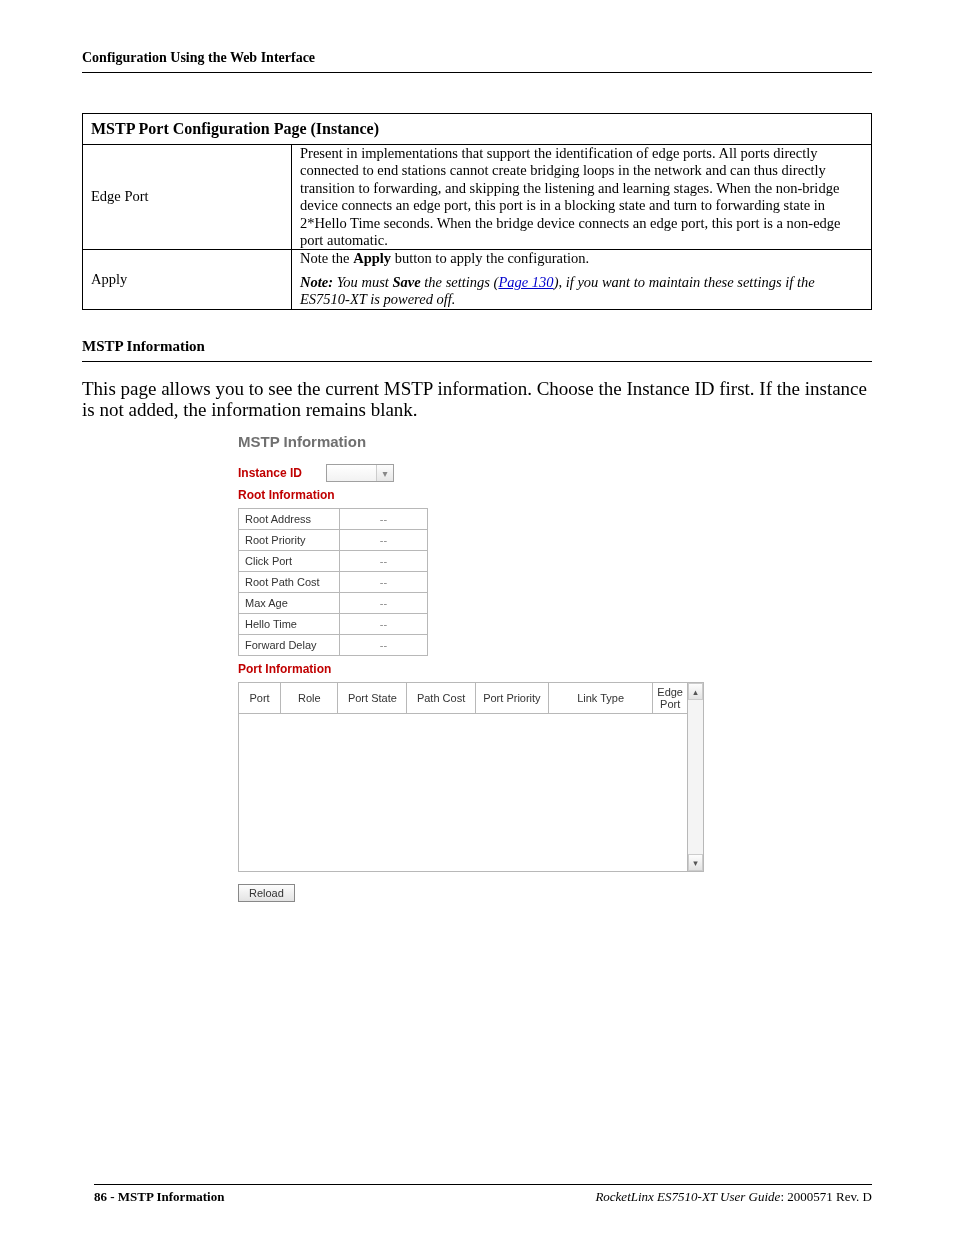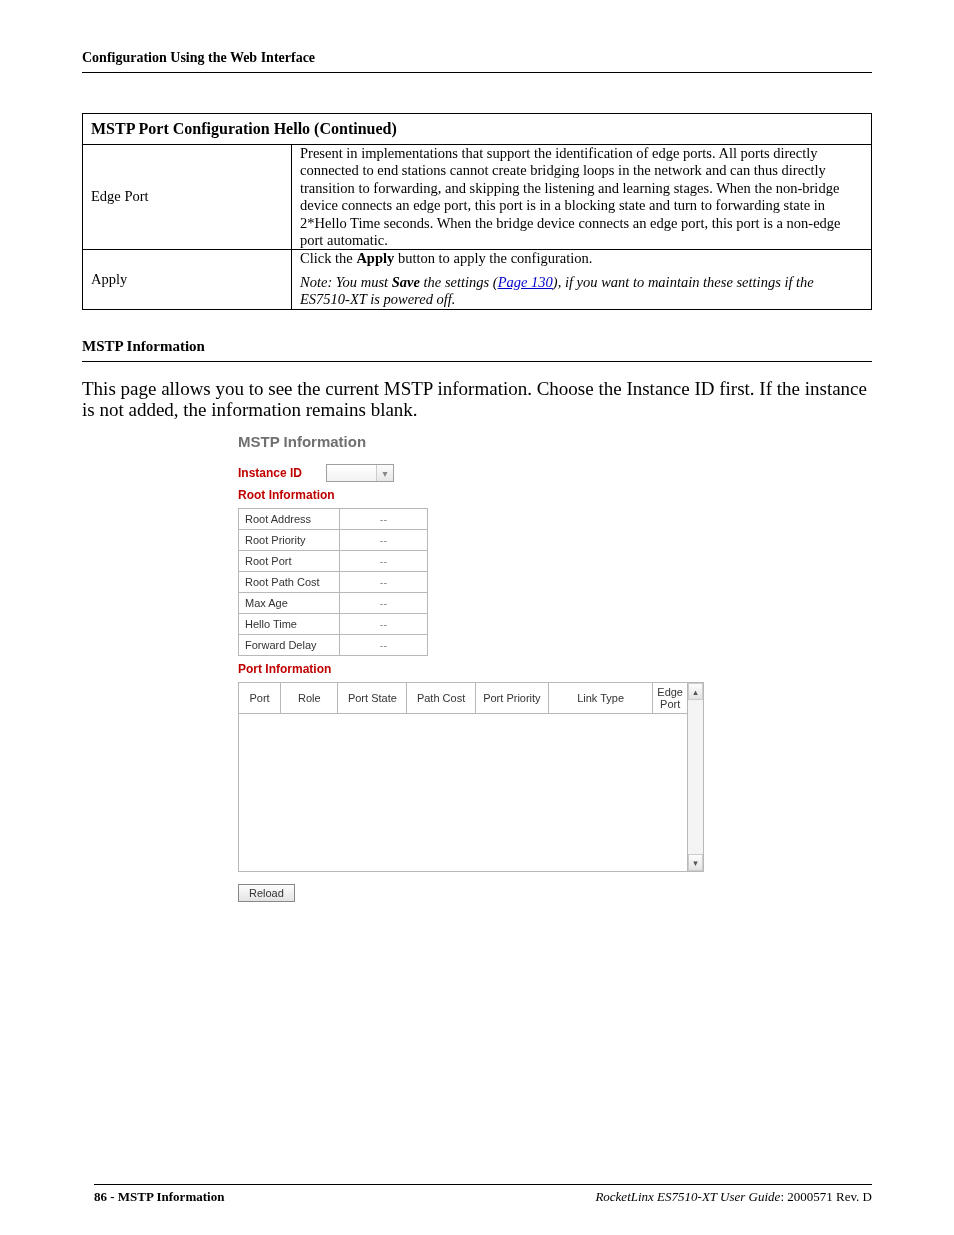--- a/index.html
+++ b/index.html
@@ -48,21 +48,21 @@
     padding: 0 8px;
     font-size: 14.5px;
     vertical-align: top;
     font-family: 'Century Schoolbook', Georgia, serif;
     line-height: 1.2;
   }
   .first-col {
     width: 192px;
     vertical-align: middle !important;
   }
-  .note-prefix { font-weight: normal; font-style: italic; }
+  .note-prefix { font-weight: bold; font-style: italic; }
   .note-body { font-style: italic; }
   .save-word { font-weight: bold; font-style: italic; }
   .link { color: #0000cc; text-decoration: underline; font-style: italic; }
   .section-heading {
     font-weight: bold;
     font-size: 15px;
     margin-top: 28px;
     margin-bottom: 6px;
     font-family: 'Century Schoolbook', Georgia, serif;
   }
@@ -199,30 +199,30 @@
 <body>
 
 <div class="page">
   <div class="header-title">Configuration Using the Web Interface</div>
   <hr class="header-rule">
 
   <div class="main">
     <table class="outer-table">
       <tbody>
           <tr>
-            <th colspan="2">MSTP Port Configuration Hello  (Continued)</th>
+            <th colspan="2">MSTP Port Configuration Page  (Instance)</th>
           </tr>
       <tr>
         <td class="first-col">Edge Port</td>
         <td>Present in implementations that support the identification of edge ports. All ports directly connected to end stations cannot create bridging loops in the network and can thus directly transition to forwarding, and skipping the listening and learning stages. When the non-bridge device connects an edge port, this port is in a blocking state and turn to forwarding state in 2*Hello Time seconds. When the bridge device connects an edge port, this port is a non-edge port automatic.</td>
       </tr>
       <tr>
         <td class="first-col">Apply</td>
         <td>
-          <span>Click the </span><b>Apply</b><span> button to apply the configuration.</span>
+          <span>Note the </span><b>Apply</b><span> button to apply the configuration.</span>
           <div style="height:6px"></div>
           <span class="note-prefix">Note:</span><span class="note-body"> You must </span><span class="save-word">Save</span><span class="note-body"> the settings (</span><a href="#" class="link">Page 130</a><span class="note-body">), if you want to maintain these settings if the ES7510-XT is powered off.</span>
         </td>
       </tr>
     </tbody>
       </table>
 
     <div class="section-heading">MSTP Information</div>
     <hr class="section-rule">
     <div class="body-text">This page allows you to see the current MSTP information. Choose the Instance ID first. If the instance is not added, the information remains blank.</div>
@@ -242,21 +242,21 @@
         <tbody>
             <tr>
               <td>Root Address</td>
               <td>--</td>
             </tr>
         <tr>
               <td>Root Priority</td>
               <td>--</td>
             </tr>
         <tr>
-              <td>Root Port</td>
+              <td>Click Port</td>
               <td>--</td>
             </tr>
         <tr>
               <td>Root Path Cost</td>
               <td>--</td>
             </tr>
         <tr>
               <td>Max Age</td>
               <td>--</td>
             </tr>

